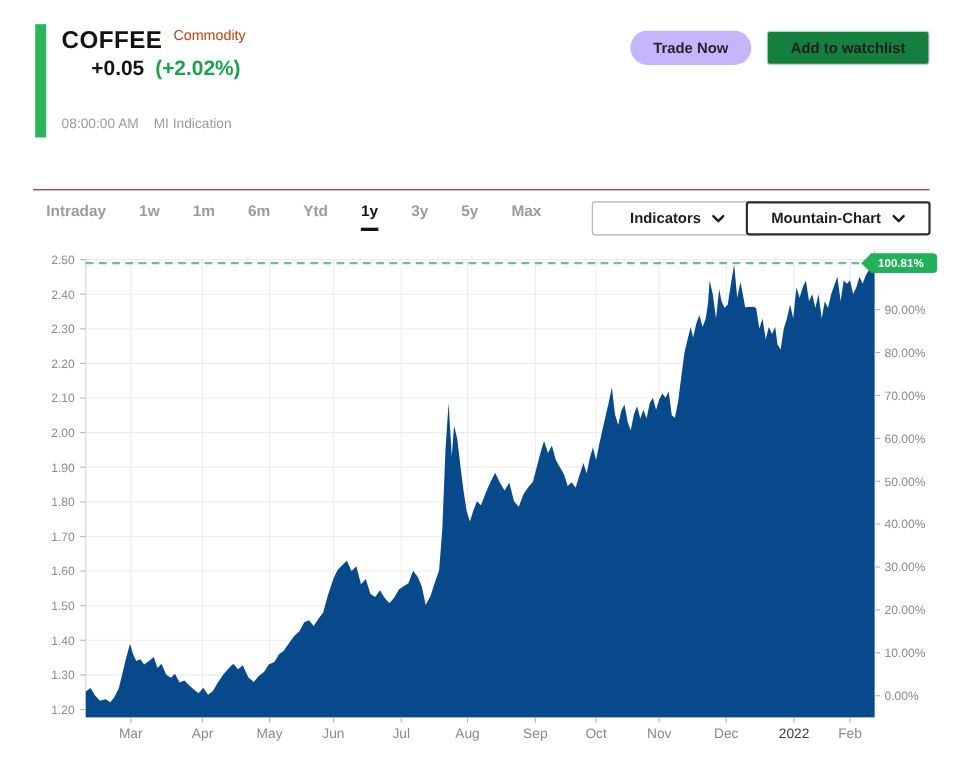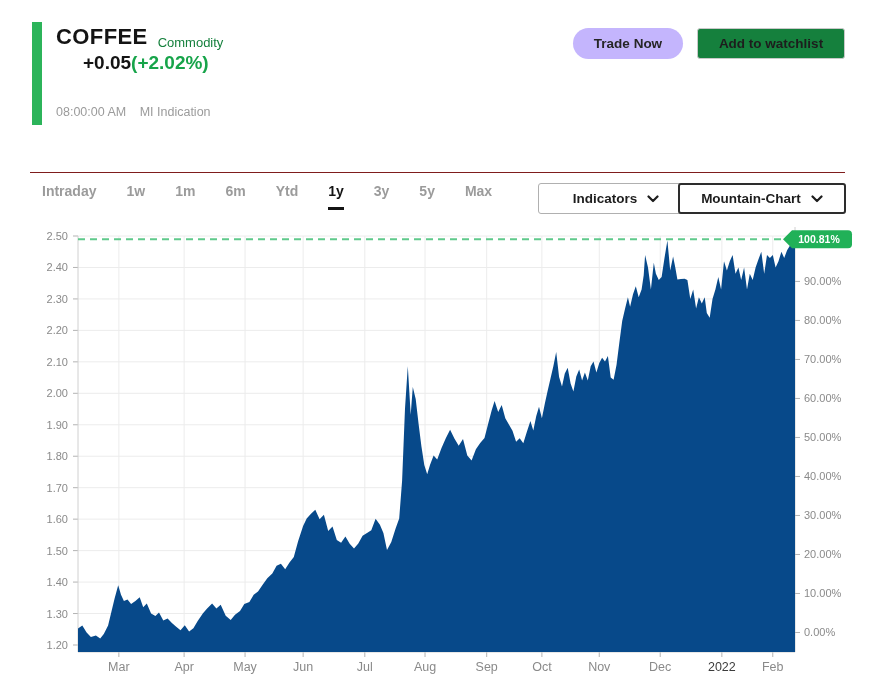--- a/index.html
+++ b/index.html
@@ -3,27 +3,27 @@
 <meta charset="utf-8">
 <style>
   html,body{margin:0;padding:0;}
   body{
     width:870px;height:689px;position:relative;background:#fff;overflow:hidden;
     font-family:"Liberation Sans",sans-serif;
     -webkit-font-smoothing:antialiased;
   }
   
   .accent-bar{position:absolute;left:32px;top:22px;width:10px;height:103px;background:#2cb45a;}
-  .symbol-row{position:absolute;left:56px;top:24px;display:flex;align-items:flex-end;}
+  .symbol-row{position:absolute;left:56px;top:24px;display:flex;align-items:flex-start;}
   .symbol{font-size:22px;font-weight:bold;color:#141414;letter-spacing:.4px;}
-  .instrument{font-size:13px;color:#15803d;margin-left:10px;font-weight:normal;}
+  .instrument{font-size:13px;color:#c2410c;margin-left:10px;font-weight:normal;}
   .price-row{position:absolute;left:55px;top:52px;display:flex;align-items:baseline;}
   .price{font-size:37px;font-weight:bold;color:#141414;letter-spacing:1px;}
   .change{font-size:19px;font-weight:bold;color:#141414;margin-left:28px;}
-  .change-pct{font-size:19px;font-weight:bold;color:#17a44a;}
+  .change-pct{font-size:19px;font-weight:bold;color:#17a44a;margin-left:10px;}
   .meta-row{position:absolute;left:56px;top:105px;font-size:12.5px;color:#9b9b9b;}
   .meta-row .src{margin-left:10px;}
   .trade-btn{position:absolute;left:573px;top:28px;width:110px;height:31px;
     background:#c4b5fd;border:none;border-radius:16px;font-family:inherit;
     font-weight:bold;font-size:13.5px;color:#262626;cursor:pointer;}
   .watch-btn{position:absolute;left:697px;top:28px;width:148px;height:31px;
     background:#15803d;border:1px solid #c9c9c9;border-radius:3px;font-family:inherit;
     font-weight:bold;font-size:13.5px;color:#1d1d1d;cursor:pointer;}
   
   .toolbar{position:absolute;left:30px;top:172px;width:815px;height:46px;border-top:1px solid #7f1d1d;}

